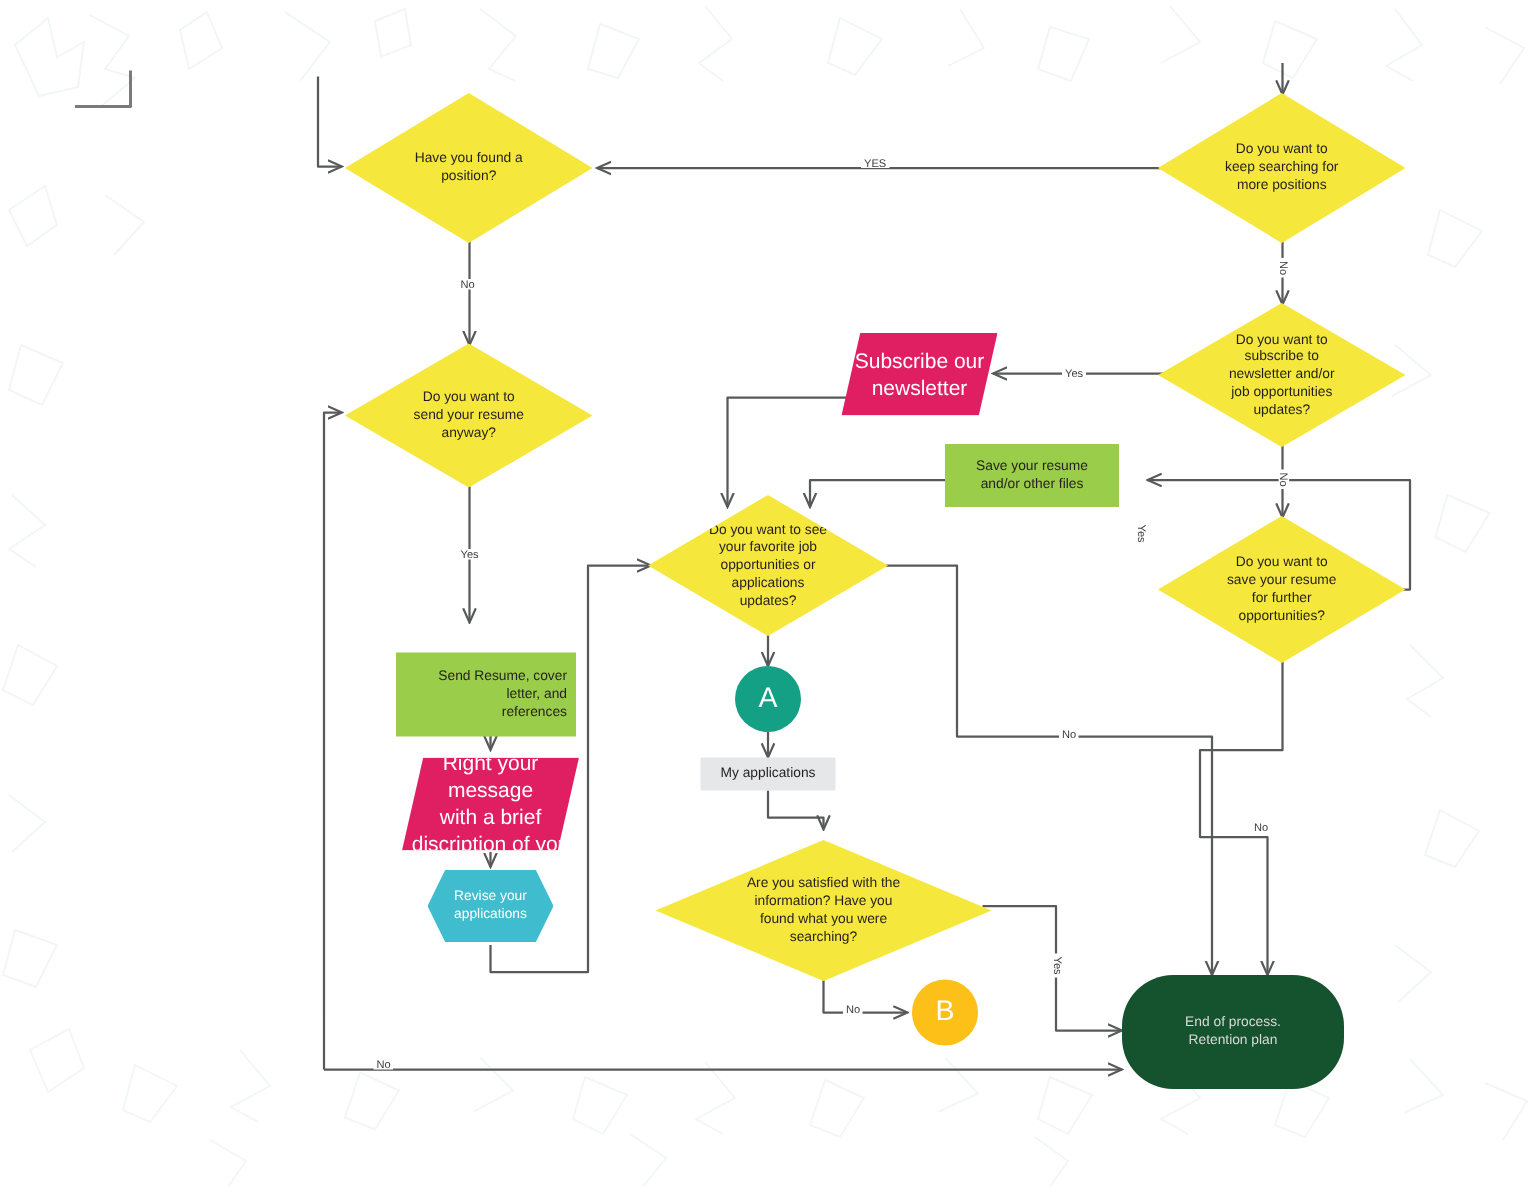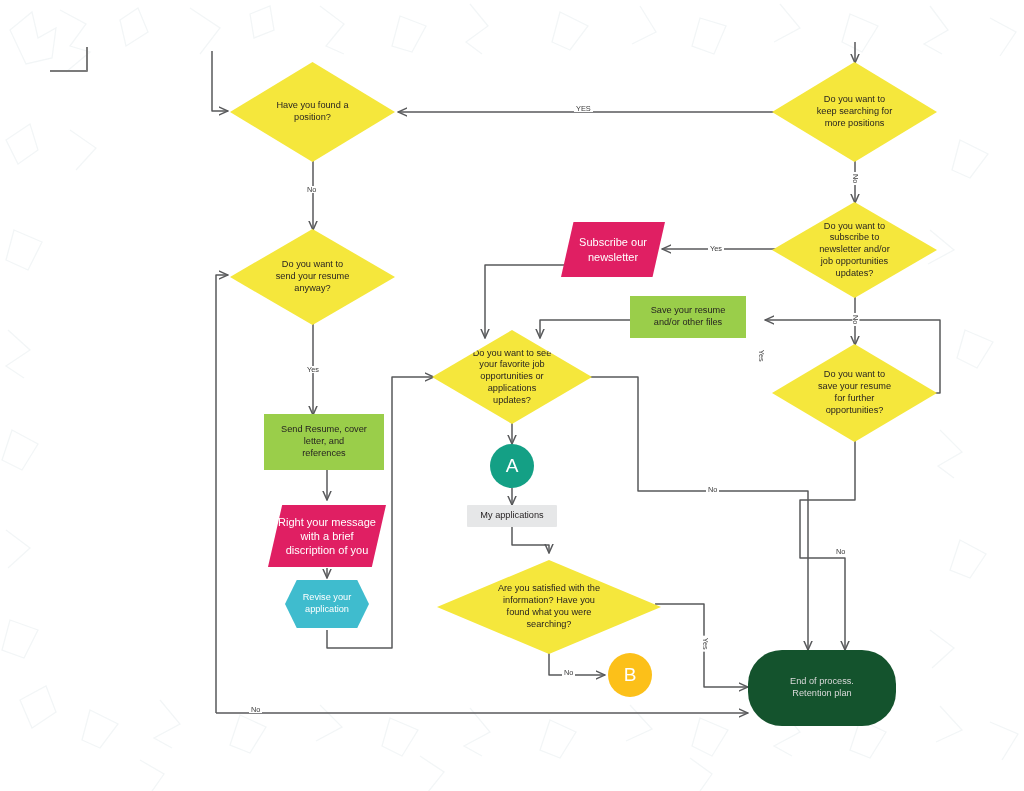--- a/index.html
+++ b/index.html
@@ -58,21 +58,21 @@
     position: absolute;
     left: 6px; top: 6px; right: -6px; bottom: -6px;
     background: #9ace4a;
     z-index: -1;
   }
   
   .para {
     background: #e01f63;
     color: #ffffff;
     clip-path: polygon(12% 0%, 100% 0%, 88% 100%, 0% 100%);
-    font-size: 11px;
+    font-size: 14px;
   }
   
   .hexa {
     background: #3fbcce;
     color: #ffffff;
     clip-path: polygon(14% 0%, 86% 0%, 100% 50%, 86% 100%, 14% 100%, 0% 50%);
     font-size: 9.2px;
   }
   
   .circle {
@@ -272,36 +272,36 @@
   </div>
 
   <div class="node diamond" style="left:432px; top:330px; width:160px; height:94px;justify-content:center;">
     <span class="txt">Do you want to see
 your favorite job
 opportunities or
 applications
 updates?</span>
   </div>
 
-  <div class="node doc" style="left:264px; top:414px; width:120px; height:56px;">
+  <div class="node doc" style="left:264px; top:435px; width:120px; height:56px;text-align:right;">
     <span class="txt">Send Resume, cover
 letter, and
 references</span>
     <div class="shadow"></div>
   </div>
 
   <div class="node para" style="left:268px; top:505px; width:118px; height:62px;">
     <span class="txt">Right your message
 with a brief
 discription of you</span>
   </div>
 
   <div class="node hexa" style="left:285px; top:580px; width:84px; height:48px;">
     <span class="txt">Revise your
-application</span>
+applications</span>
   </div>
 
   <div class="node circle circle-a" style="left:490px; top:444px; width:44px; height:44px;">
     <span class="txt">A</span>
   </div>
 
   <div class="node greybox" style="left:467px; top:505px; width:90px; height:22px;">
     <span class="txt">My applications</span>
   </div>
 

